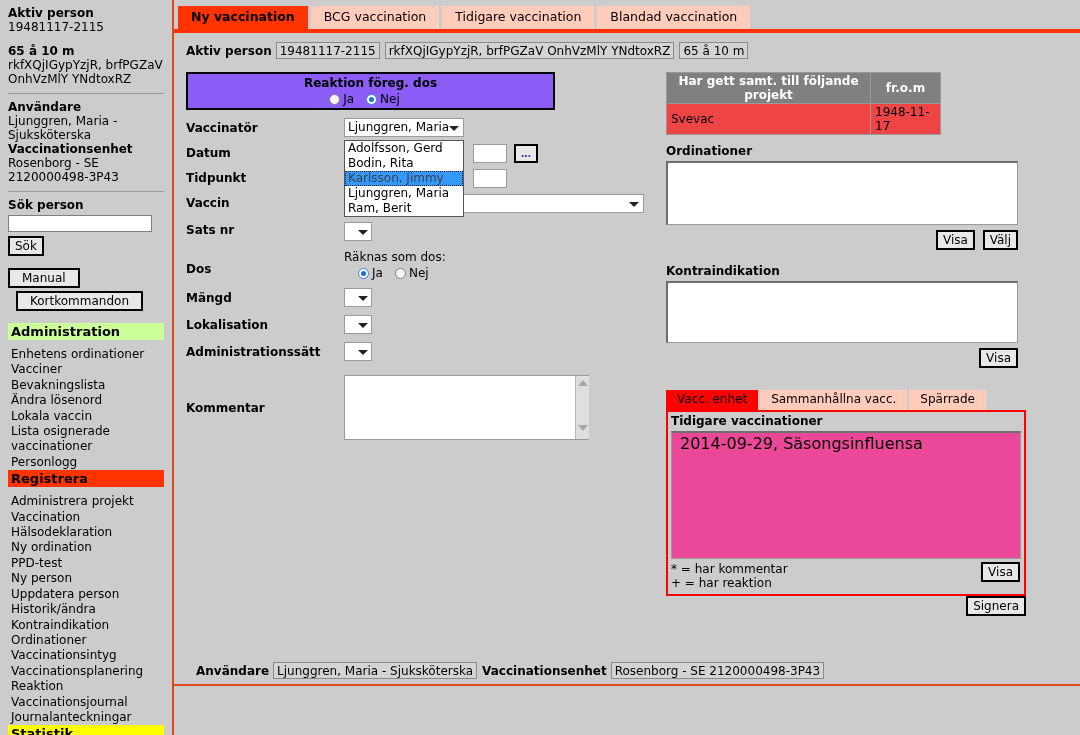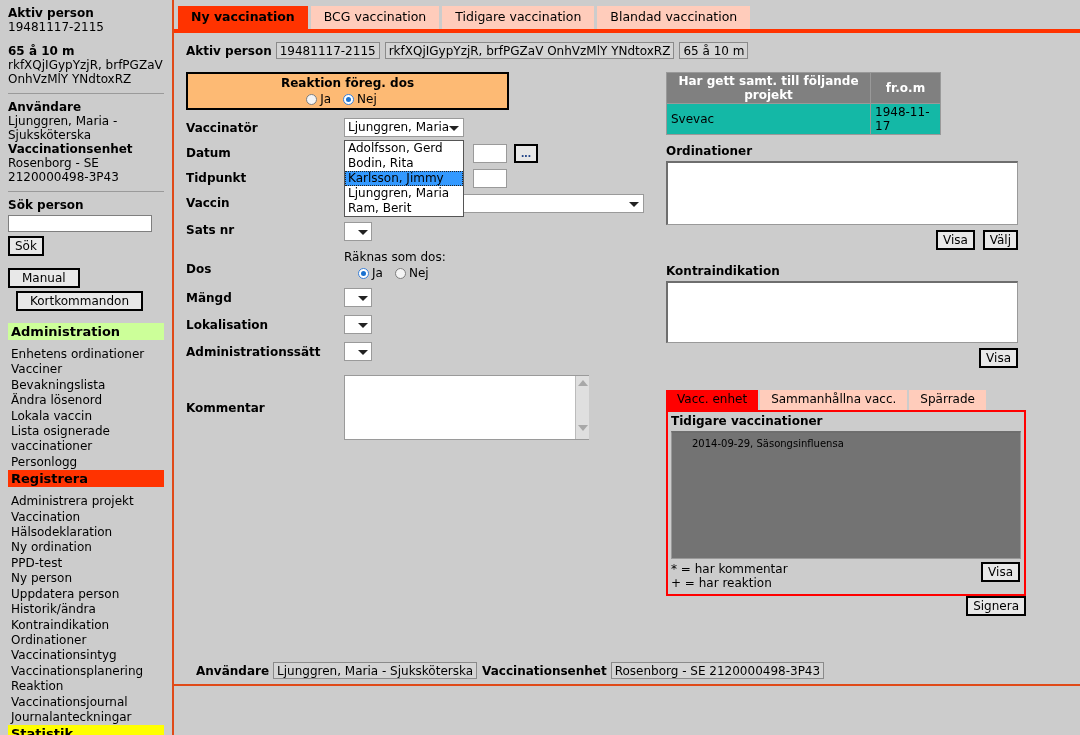--- a/index.html
+++ b/index.html
@@ -105,23 +105,23 @@
     background: #d4d4d4;
     padding: 0 3px;
     height: 17px; line-height: 16px;
     font-size: 12px; margin-right: 5px;
   }
 
   
   #form-col { position: absolute; left: 12px; top: 72px; width: 470px; }
 
   #reaktion-box {
-    width: 323px; height: 38px;
+    width: 369px; height: 38px;
     border: 2px solid #000;
-    background: #fdba74;
+    background: #8b5cf6;
     text-align: center;
     padding-top: 2px;
   }
   #reaktion-box .title { font-weight: bold; font-size: 12px; line-height: 15px; }
   .radio-row { font-size: 12px; line-height: 16px; }
   .radio {
     display: inline-block; width: 11px; height: 11px;
     border-radius: 50%; border: 1px solid #7d7d7d;
     background: #f4f4f4; vertical-align: -2px; margin-right: 3px;
     position: relative;
@@ -178,21 +178,21 @@
     background: #fff;
     border: 1px solid #555;
     z-index: 50;
     font-size: 12px;
   }
   #vacc-list .opt {
     padding: 0 3px; line-height: 15px; height: 15px;
     white-space: nowrap; cursor: pointer;
   }
   #vacc-list .opt.hl {
-    background: #3399ff; color: #000000;
+    background: #3399ff; color: #404040;
     outline: 1px dotted #222; outline-offset: -1px;
   }
 
   #kommentar-row { position: relative; height: 74px; margin-top: 6px; }
   #kommentar-area {
     position: absolute; left: 158px; top: 0;
     width: 245px; height: 65px;
     border: 1px solid #9a9a9a;
     background: #fff;
     font-family: "DejaVu Sans", sans-serif;
@@ -214,21 +214,21 @@
   
   #right-col { position: absolute; left: 492px; top: 72px; width: 408px; }
 
   table.proj { border-collapse: collapse; font-size: 12px; }
   table.proj th {
     background: #808080; color: #fff; font-weight: bold;
     border: 1px solid #999; padding: 1px 5px;
     text-align: center; height: 17px;
   }
   table.proj td {
-    background: #14b8a6; border: 1px solid #999;
+    background: #ef4444; border: 1px solid #999;
     padding: 1px 4px; height: 17px;
   }
   td.proj-name { width: 204px; text-align: left; }
   td.proj-date { width: 70px; text-align: left; }
 
   .sec-label { font-weight: bold; font-size: 12px; margin: 9px 0 3px 0; }
   .white-box {
     background: #fff;
     border: 1px solid #999;
     border-top: 2px solid #6e6e6e;
@@ -250,29 +250,29 @@
   }
   .vtab.active { background: #ff0000; }
   #vp-body {
     border: 2px solid #ff0000;
     background: #cccccc;
     width: 360px;
     padding: 0;
   }
   #vp-title { font-weight: bold; font-size: 12px; padding: 2px 3px 3px 3px; }
   #vp-list {
-    background: #737373;
+    background: #ec4899;
     border-top: 2px solid #6e6e6e;
     border-left: 1px solid #999;
     border-right: 1px solid #999;
     border-bottom: 1px solid #999;
     margin: 0 3px;
     height: 128px;
-    font-size: 10px;
-    padding: 3px 20px;
+    font-size: 16px;
+    padding: 3px 8px;
     overflow: hidden;
   }
   .vp-item { line-height: 16px; cursor: pointer; }
   #vp-legend {
     position: relative; padding: 3px 3px 4px 3px;
     font-size: 12px; line-height: 14px;
   }
   #vp-legend .btn { position: absolute; right: 4px; top: 3px; }
   #btn-signera-wrap { width: 360px; text-align: right; }
 

